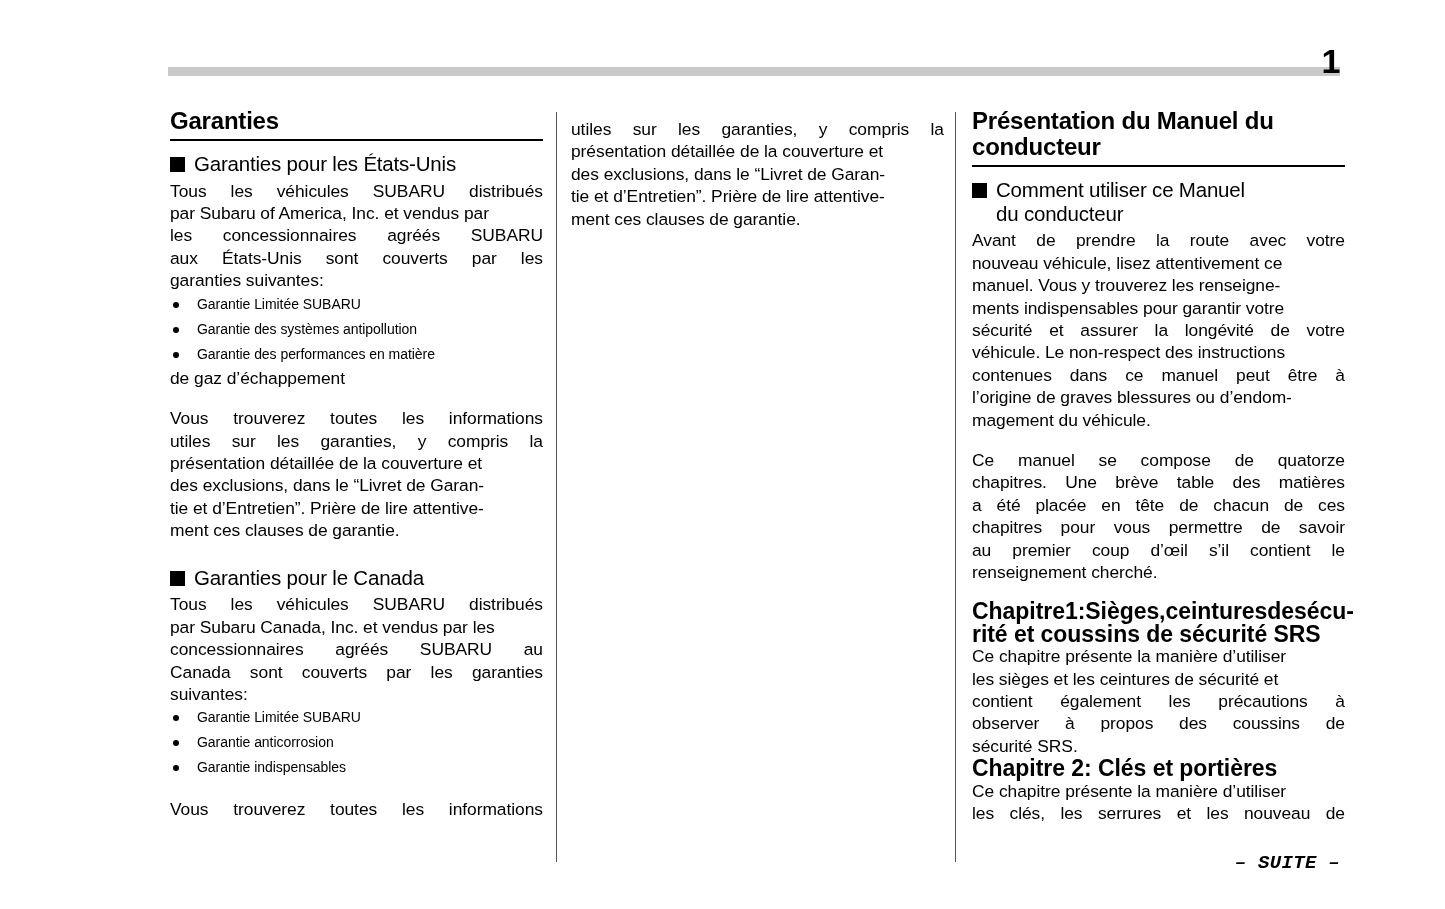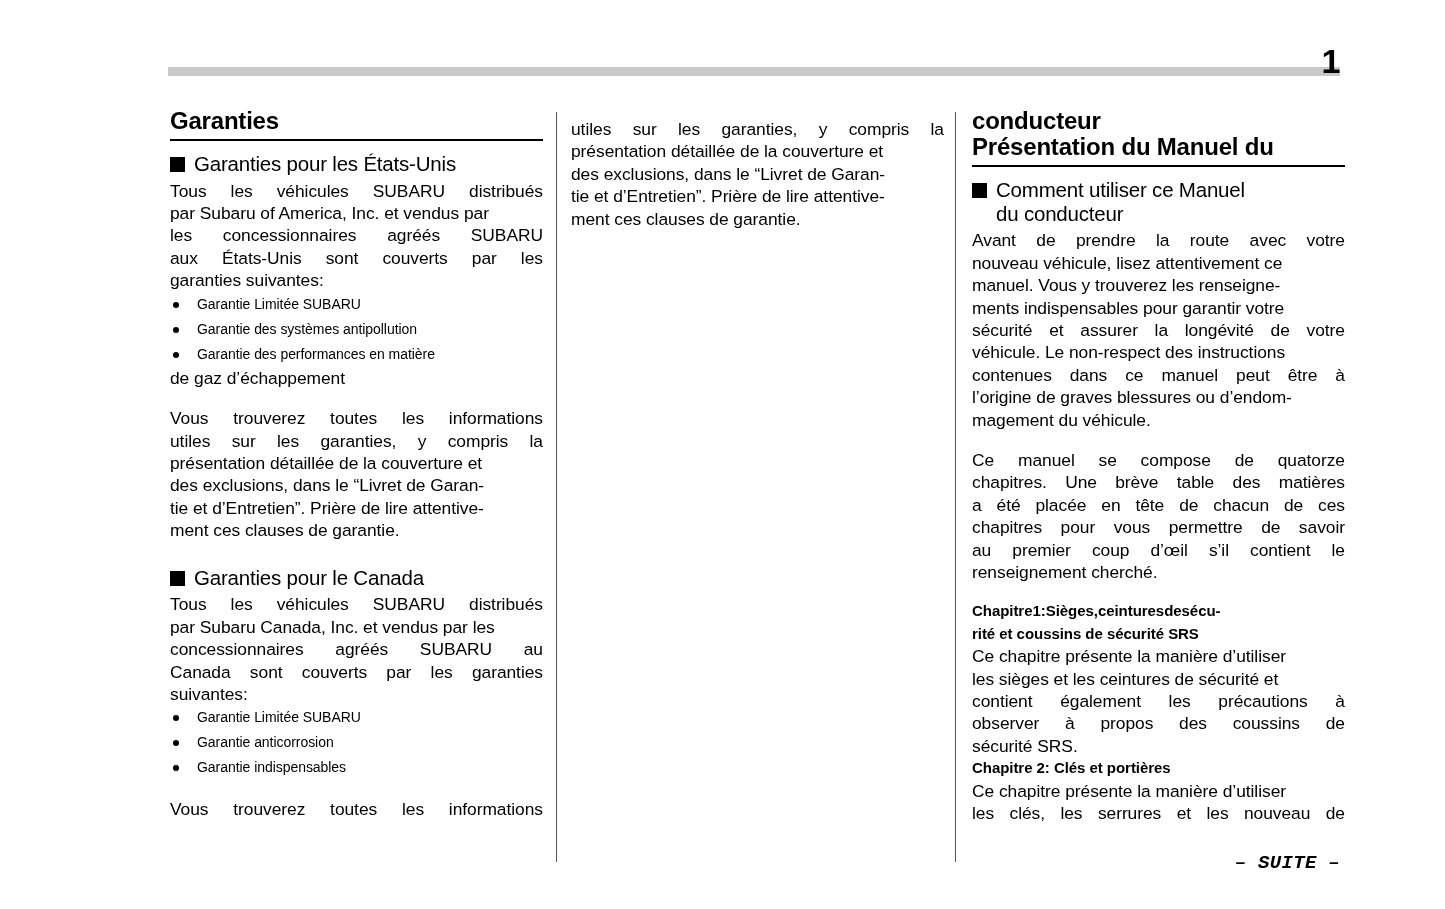--- a/index.html
+++ b/index.html
@@ -139,21 +139,21 @@
     position: absolute;
     left: 3px;
     top: 10px;
     width: 6px;
     height: 6px;
     border-radius: 50%;
     background: #000;
   }
 
   .chap-head {
-    font-size: 15px;
+    font-size: 23px;
     font-weight: bold;
     line-height: 22.4px;
     margin: 17px 0 0 0;
     text-align: justify;
     letter-spacing: -0.05px;
   }
   .chap-head.no-gap { margin-top: 0px; }
 
   
   .footer-suite {
@@ -310,22 +310,22 @@
         <span class="ln">présentation détaillée de la couverture et</span>
         <span class="ln">des exclusions, dans le “Livret de Garan-</span>
         <span class="ln">tie et d’Entretien”. Prière de lire attentive-</span>
         <span class="ln">ment ces clauses de garantie.</span>
       </div>
     </div>
 
     <div class="col col-3">
 
       <div class="sec-title">
+        <span>Présentation du Manuel du</span>
         <span style="display:block">conducteur</span>
-        <span>Présentation du Manuel du</span>
       </div>
 
       <div class="sub-head">
         <span class="sq"></span>
         <span class="sub-head-text">
           <span style="display:block">Comment utiliser ce Manuel</span>
           <span style="display:block">du conducteur</span>
         </span>
       </div>
 

